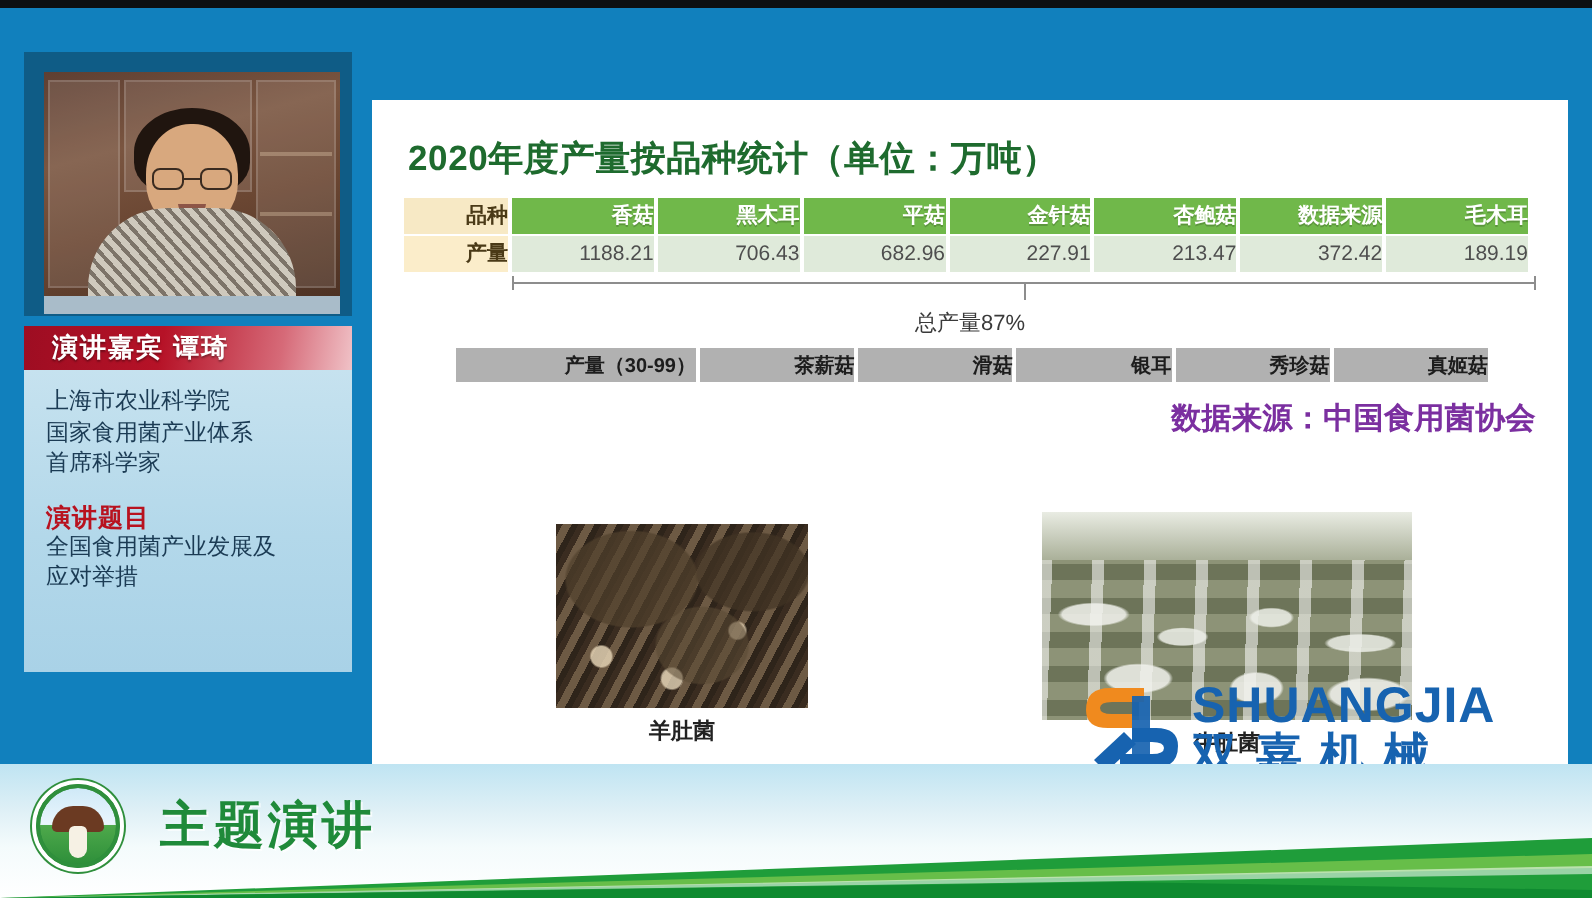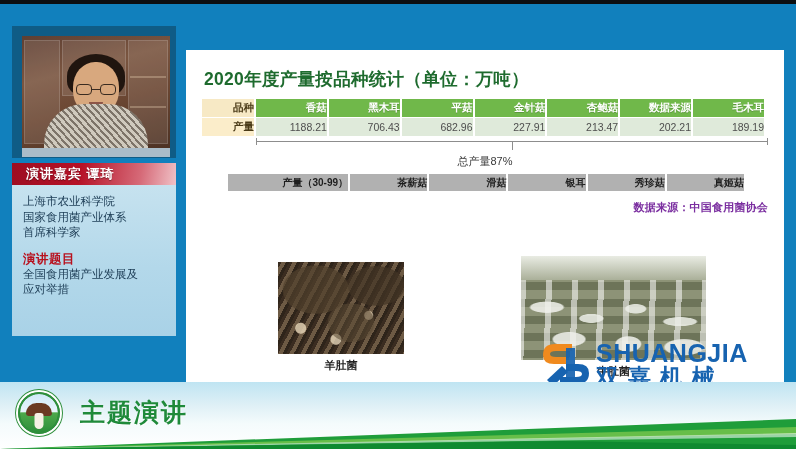--- a/index.html
+++ b/index.html
@@ -149,21 +149,21 @@
     table-layout: fixed;
   }
   #sub-table th {
     height: 17px; background: #b1b1b1; color: #1d1d1d;
     font-size: 10px; font-weight: 700; text-align: right;
   }
   #sub-table th.lead2 { width: 120px; }
 
   #source-note {
     position: absolute; right: 16px; top: 150px;
-    font-size: 11px; font-weight: 700; color: #7b2fa0;
+    font-size: 15px; font-weight: 700; color: #7b2fa0;
     letter-spacing: .2px;
   }
 
   
   .photo-wrap { position: absolute; }
   .photo {
     width: 100%; height: 100%;
     background-color:#5c5245;
     overflow:hidden; position:relative;
   }
@@ -314,21 +314,21 @@
         <th class="cat">数据来源</th>
         <th class="cat">毛木耳</th>
       </tr>
       <tr>
         <td class="lead">产量</td>
         <td class="val">1188.21</td>
         <td class="val">706.43</td>
         <td class="val">682.96</td>
         <td class="val">227.91</td>
         <td class="val">213.47</td>
-        <td class="val">202.21</td>
+        <td class="val">372.42</td>
         <td class="val">189.19</td>
       </tr>
     </tbody>
       </table>
 
     <div id="bracket">
       <div class="ltick"></div>
       <div class="hline"></div>
       <div class="rtick"></div>
       <div class="mtick"></div>

